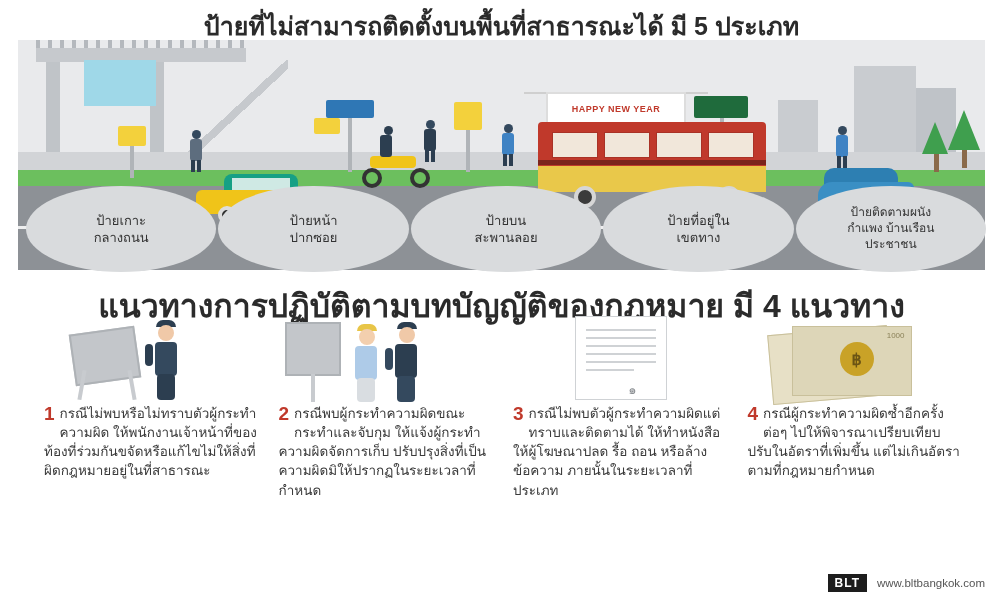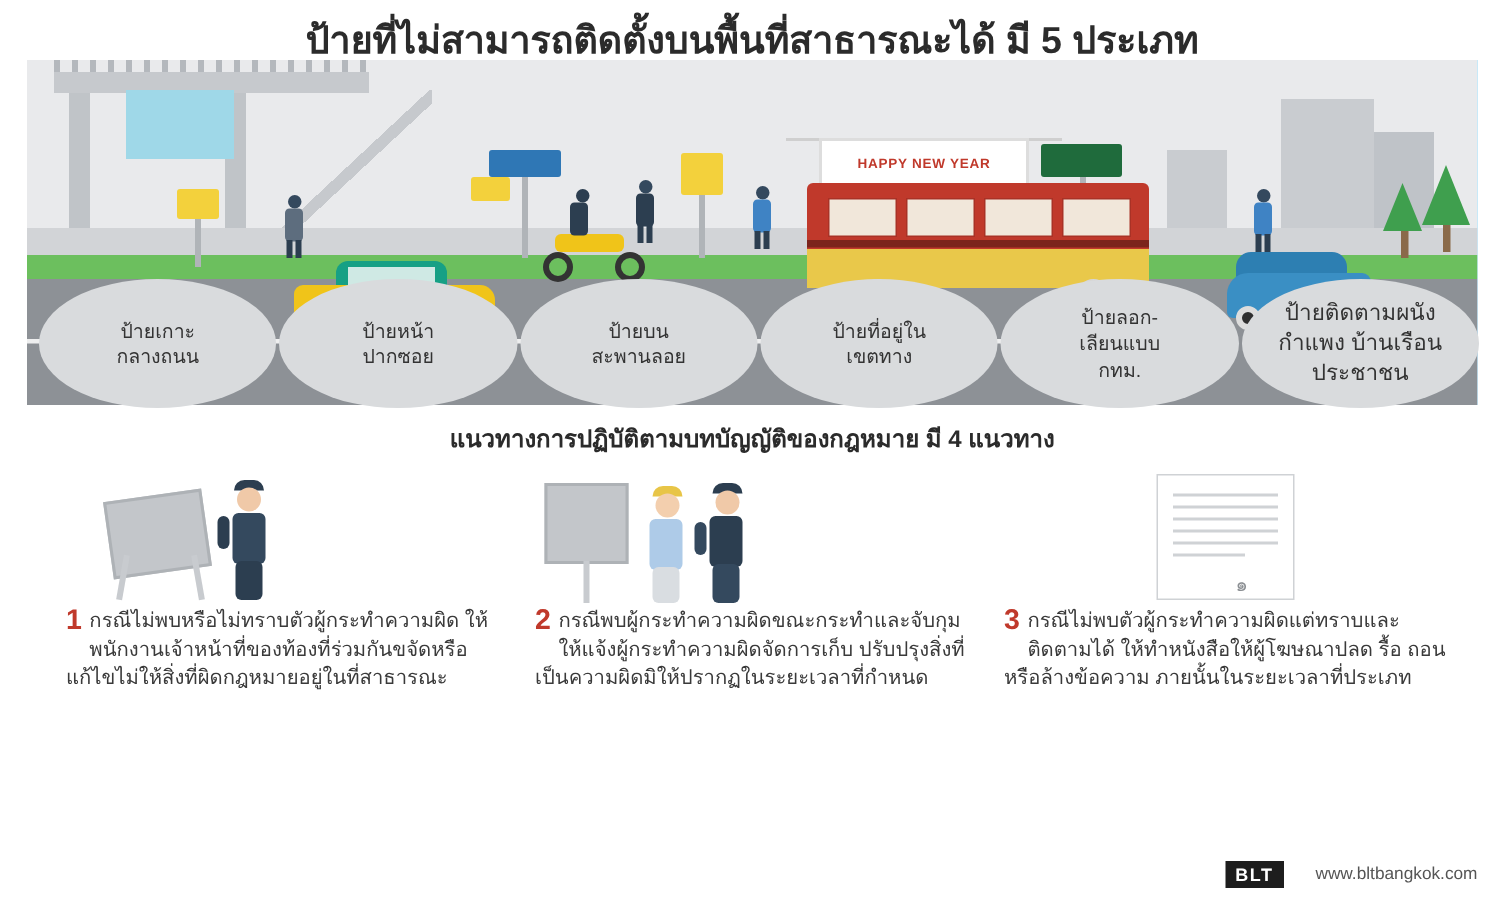--- a/index.html
+++ b/index.html
@@ -137,21 +137,21 @@
     display:flex; align-items:center; justify-content:center;
     text-align:center;
     font-size:13px; color:#333; line-height:1.32;
     padding:4px 6px;
     height:86px;
   }
 
   
   .title-mid {
     position:absolute; top:280px; left:0; width:100%;
-    text-align:center; font-size:16px; font-weight:bold; color:#2b2b2b;
+    text-align:center; font-size:32px; font-weight:bold; color:#2b2b2b;
   }
 
   
   .cols {
     position:absolute; top:312px; left:44px; width:920px; height:260px;
     display:flex; gap:18px;
   }
   .col { flex:1 1 0; position:relative; }
   .illus { height:92px; position:relative; }
 
@@ -185,21 +185,21 @@
   .note2 { background:#e7e0c6; }
   .coin {
     position:absolute; width:34px;height:34px;border-radius:50%;
     background:#c9a227; color:#6b5414; font-weight:bold; font-size:16px;
     display:flex;align-items:center;justify-content:center;
   }
 
   
   .footer {
     position:absolute; right:18px; bottom:8px;
-    display:flex; align-items:center; gap:21px;
+    display:flex; align-items:center; gap:10px;
   }
   .logo {
     background:#1d1d1d; color:#fff; font-weight:bold; font-size:12px;
     padding:2px 7px; letter-spacing:1px;
   }
   .site { font-size:11.5px; color:#555; }
 </style>
 </head>
 <body>
 
@@ -305,24 +305,21 @@
 
   <div class="bubbles">
     <div class="bubble" style="white-space:pre-line;">ป้ายเกาะ
 กลางถนน</div>
     <div class="bubble" style="white-space:pre-line;">ป้ายหน้า
 ปากซอย</div>
     <div class="bubble" style="white-space:pre-line;">ป้ายบน
 สะพานลอย</div>
     <div class="bubble" style="white-space:pre-line;">ป้ายที่อยู่ใน
 เขตทาง</div>
-    <div class="bubble" style="white-space:pre-line;">ป้ายลอก-
-เลียนแบบ
-กทม.</div>
-    <div class="bubble" style="white-space:pre-line; font-size:15px;">ป้ายติดตามผนัง
+    <div class="bubble" style="white-space:pre-line; font-size:12px;">ป้ายติดตามผนัง
 กำแพง บ้านเรือน
 ประชาชน</div>
   </div>
 
   <div class="title-mid">แนวทางการปฏิบัติตามบทบัญญัติของกฎหมาย มี 4 แนวทาง</div>
 
   <div class="cols">
 
     <div class="col">
       <div class="illus">
@@ -369,20 +366,32 @@
           <div class="doc-line" style="top:44px; width:70px;"></div>
           <div class="doc-line" style="top:52px; width:48px;"></div>
           <div style="position:absolute; left:52px; top:62px; font-size:13px; color:#8b8f93;">๑</div>
         </div>
       </div>
       <div class="body-text">
         <span class="num">3</span><span>กรณีไม่พบตัวผู้กระทำความผิดแต่ทราบและติดตามได้ ให้ทำหนังสือให้ผู้โฆษณาปลด รื้อ ถอน หรือล้างข้อความ ภายนั้นในระยะเวลาที่ประเภท</span>
       </div>
     </div>
 
+    <div class="col">
+      <div class="illus">
+        <div class="note note2" style="left:22px; top:18px; transform:rotate(-5deg);"></div>
+        <div class="note" style="left:44px; top:14px;">
+          <div style="position:absolute; right:6px; top:4px; font-size:8px; color:#8b8259;">1000</div>
+        </div>
+        <div class="coin" style="left:92px; top:30px;">฿</div>
+      </div>
+      <div class="body-text">
+        <span class="num">4</span><span>กรณีผู้กระทำความผิดซ้ำอีกครั้ง ต่อๆ ไปให้พิจารณาเปรียบเทียบปรับในอัตราที่เพิ่มขึ้น แต่ไม่เกินอัตราตามที่กฎหมายกำหนด</span>
+      </div>
+    </div>
   </div>
 
   <div class="footer">
     <div class="logo">BLT</div>
     <div class="site">www.bltbangkok.com</div>
   </div>
 
 </div>
 
 </body></html>

